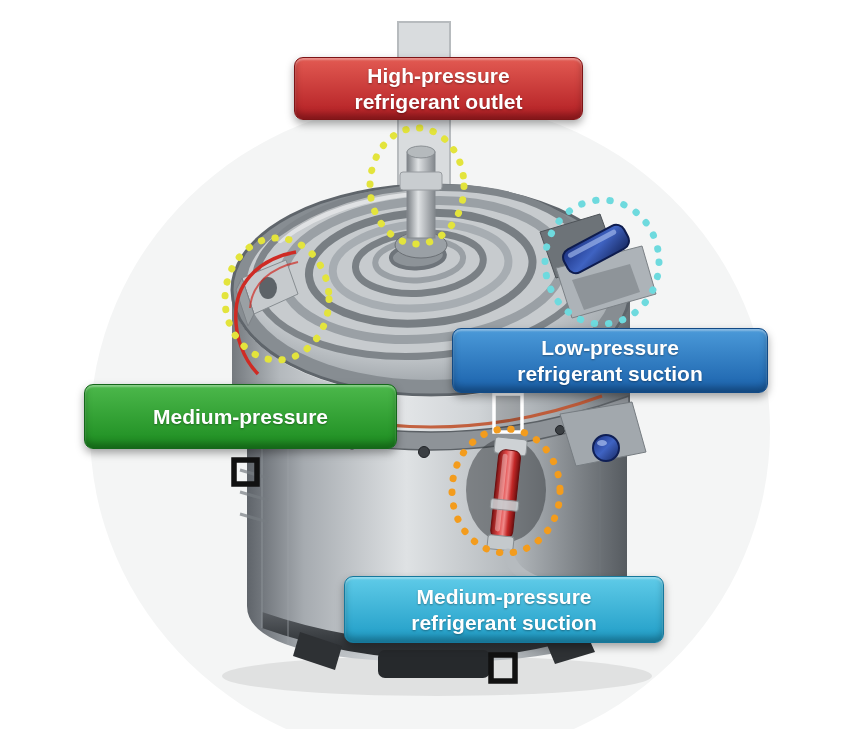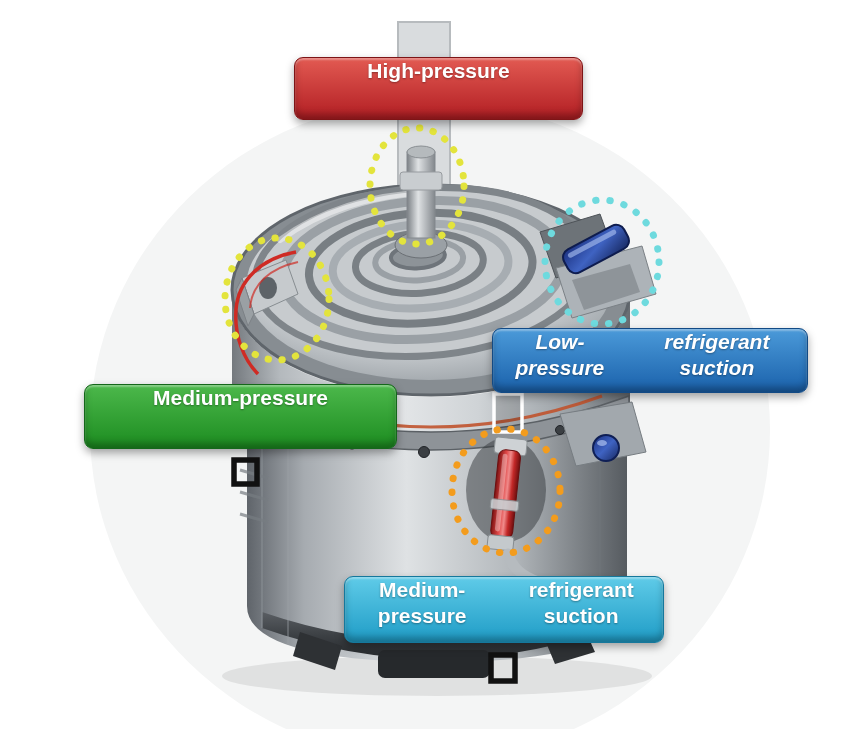--- a/index.html
+++ b/index.html
@@ -10,34 +10,34 @@
     overflow:hidden;
     font-family:"Liberation Sans",sans-serif;
   }
   .art{position:absolute;left:0;top:0;}
   .callout{
     position:absolute;
     border-radius:9px;
     color:#ffffff;
     font-weight:bold;
     text-align:center;
-    display:flex;flex-direction:row;justify-content:center;
+    display:flex;flex-direction:column;justify-content:center;
     font-size:21px;line-height:26px;
     box-shadow:0 4px 9px rgba(0,0,0,.35),
                inset 0 2px 2px rgba(255,255,255,.35),
                inset 0 -5px 7px rgba(0,0,0,.28);
     text-shadow:0 1px 2px rgba(0,0,0,.35);
   }
   .callout span{display:block;}
   .callout.red  {background:linear-gradient(#e25a52,#b21e23);border:1px solid #7e1416;}
   .callout.blue {background:linear-gradient(#4b9ad9,#1a61ab);border:1px solid #124a85;}
   .callout.green{background:linear-gradient(#4cb84b,#1c8c20);border:1px solid #14671a;}
   .callout.cyan {background:linear-gradient(#5fcbe8,#1f9cc6);border:1px solid #15789c;}
   .co-red  {left:294px;top:57px; width:287px;height:61px;}
-  .co-blue {left:492px;top:328px;width:314px;height:63px;font-style:italic;}
+  .co-blue {left:452px;top:328px;width:314px;height:63px;}
   .co-green{left:84px; top:384px;width:311px;height:63px;}
   .co-cyan {left:344px;top:576px;width:318px;height:65px;}
 </style>
 </head>
 <body>
 
 <div class="stage">
 
   <svg class="art" width="857" height="729" viewBox="0 0 857 729">
     <defs>
@@ -186,20 +186,21 @@
     </g>
 
     <g>
       <rect x="234" y="460" width="23" height="24" fill="none" stroke="#111111" stroke-width="5.5"></rect>
       <rect x="491" y="655" width="24" height="26" fill="none" stroke="#111111" stroke-width="5.5"></rect>
     </g>
   </svg>
 
   <div class="callout red co-red">
     <span>High-pressure</span>
+    <span>refrigerant outlet</span>
   </div>
 
   <div class="callout blue co-blue">
     <span>Low-pressure</span>
     <span>refrigerant suction</span>
   </div>
 
   <div class="callout green co-green">
     <span>Medium-pressure</span>
   </div>

